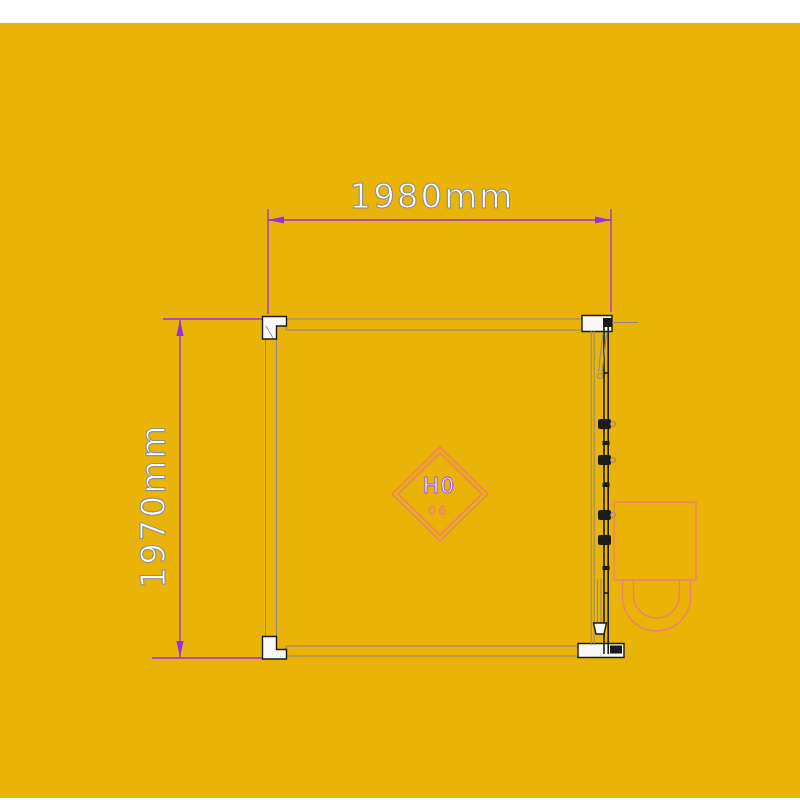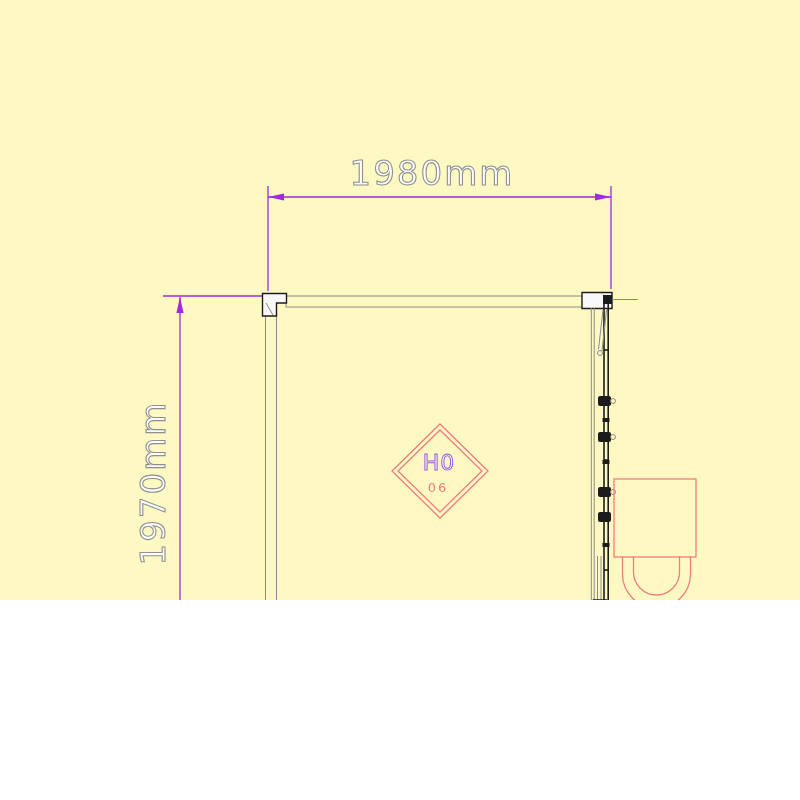--- a/index.html
+++ b/index.html
@@ -1,17 +1,17 @@
 <!DOCTYPE html>
 <html style="--dimension: #a02ae0; --dimension-text: #8f8f8f; --line-dark: #1c1c1c; --line-gray: #8a8a8a; --red-accent: #ee7d7d; --mark-purple: #9a55e8; --background: #ffffff;"><head>
 <meta charset="utf-8">
 <style>
   html,body{margin:0;padding:0;background:#ffffff;}
-  .stage{position:relative;width:800px;height:600px;background:#fef9c3;overflow:hidden;
-         font-family:"DejaVu Sans",sans-serif;}
+  .stage{position:relative;width:800px;height:775px;background:#eab308;overflow:hidden;
+         font-family:"DejaVu Sans",sans-serif;margin-top:23px;}
   svg{position:absolute;left:0;top:0;}
 
   
   .p-line{stroke:var(--dimension,#a02ae0);stroke-width:1.3;fill:none;}
   .p-fill{fill:var(--dimension,#a02ae0);stroke:none;}
 
   
   .dim-text{font-family:"DejaVu Sans",sans-serif;font-size:34px;letter-spacing:2px;
             fill:#fdfdfd;stroke:var(--dimension-text,#8f8f8f);stroke-width:1.1px;}
 

